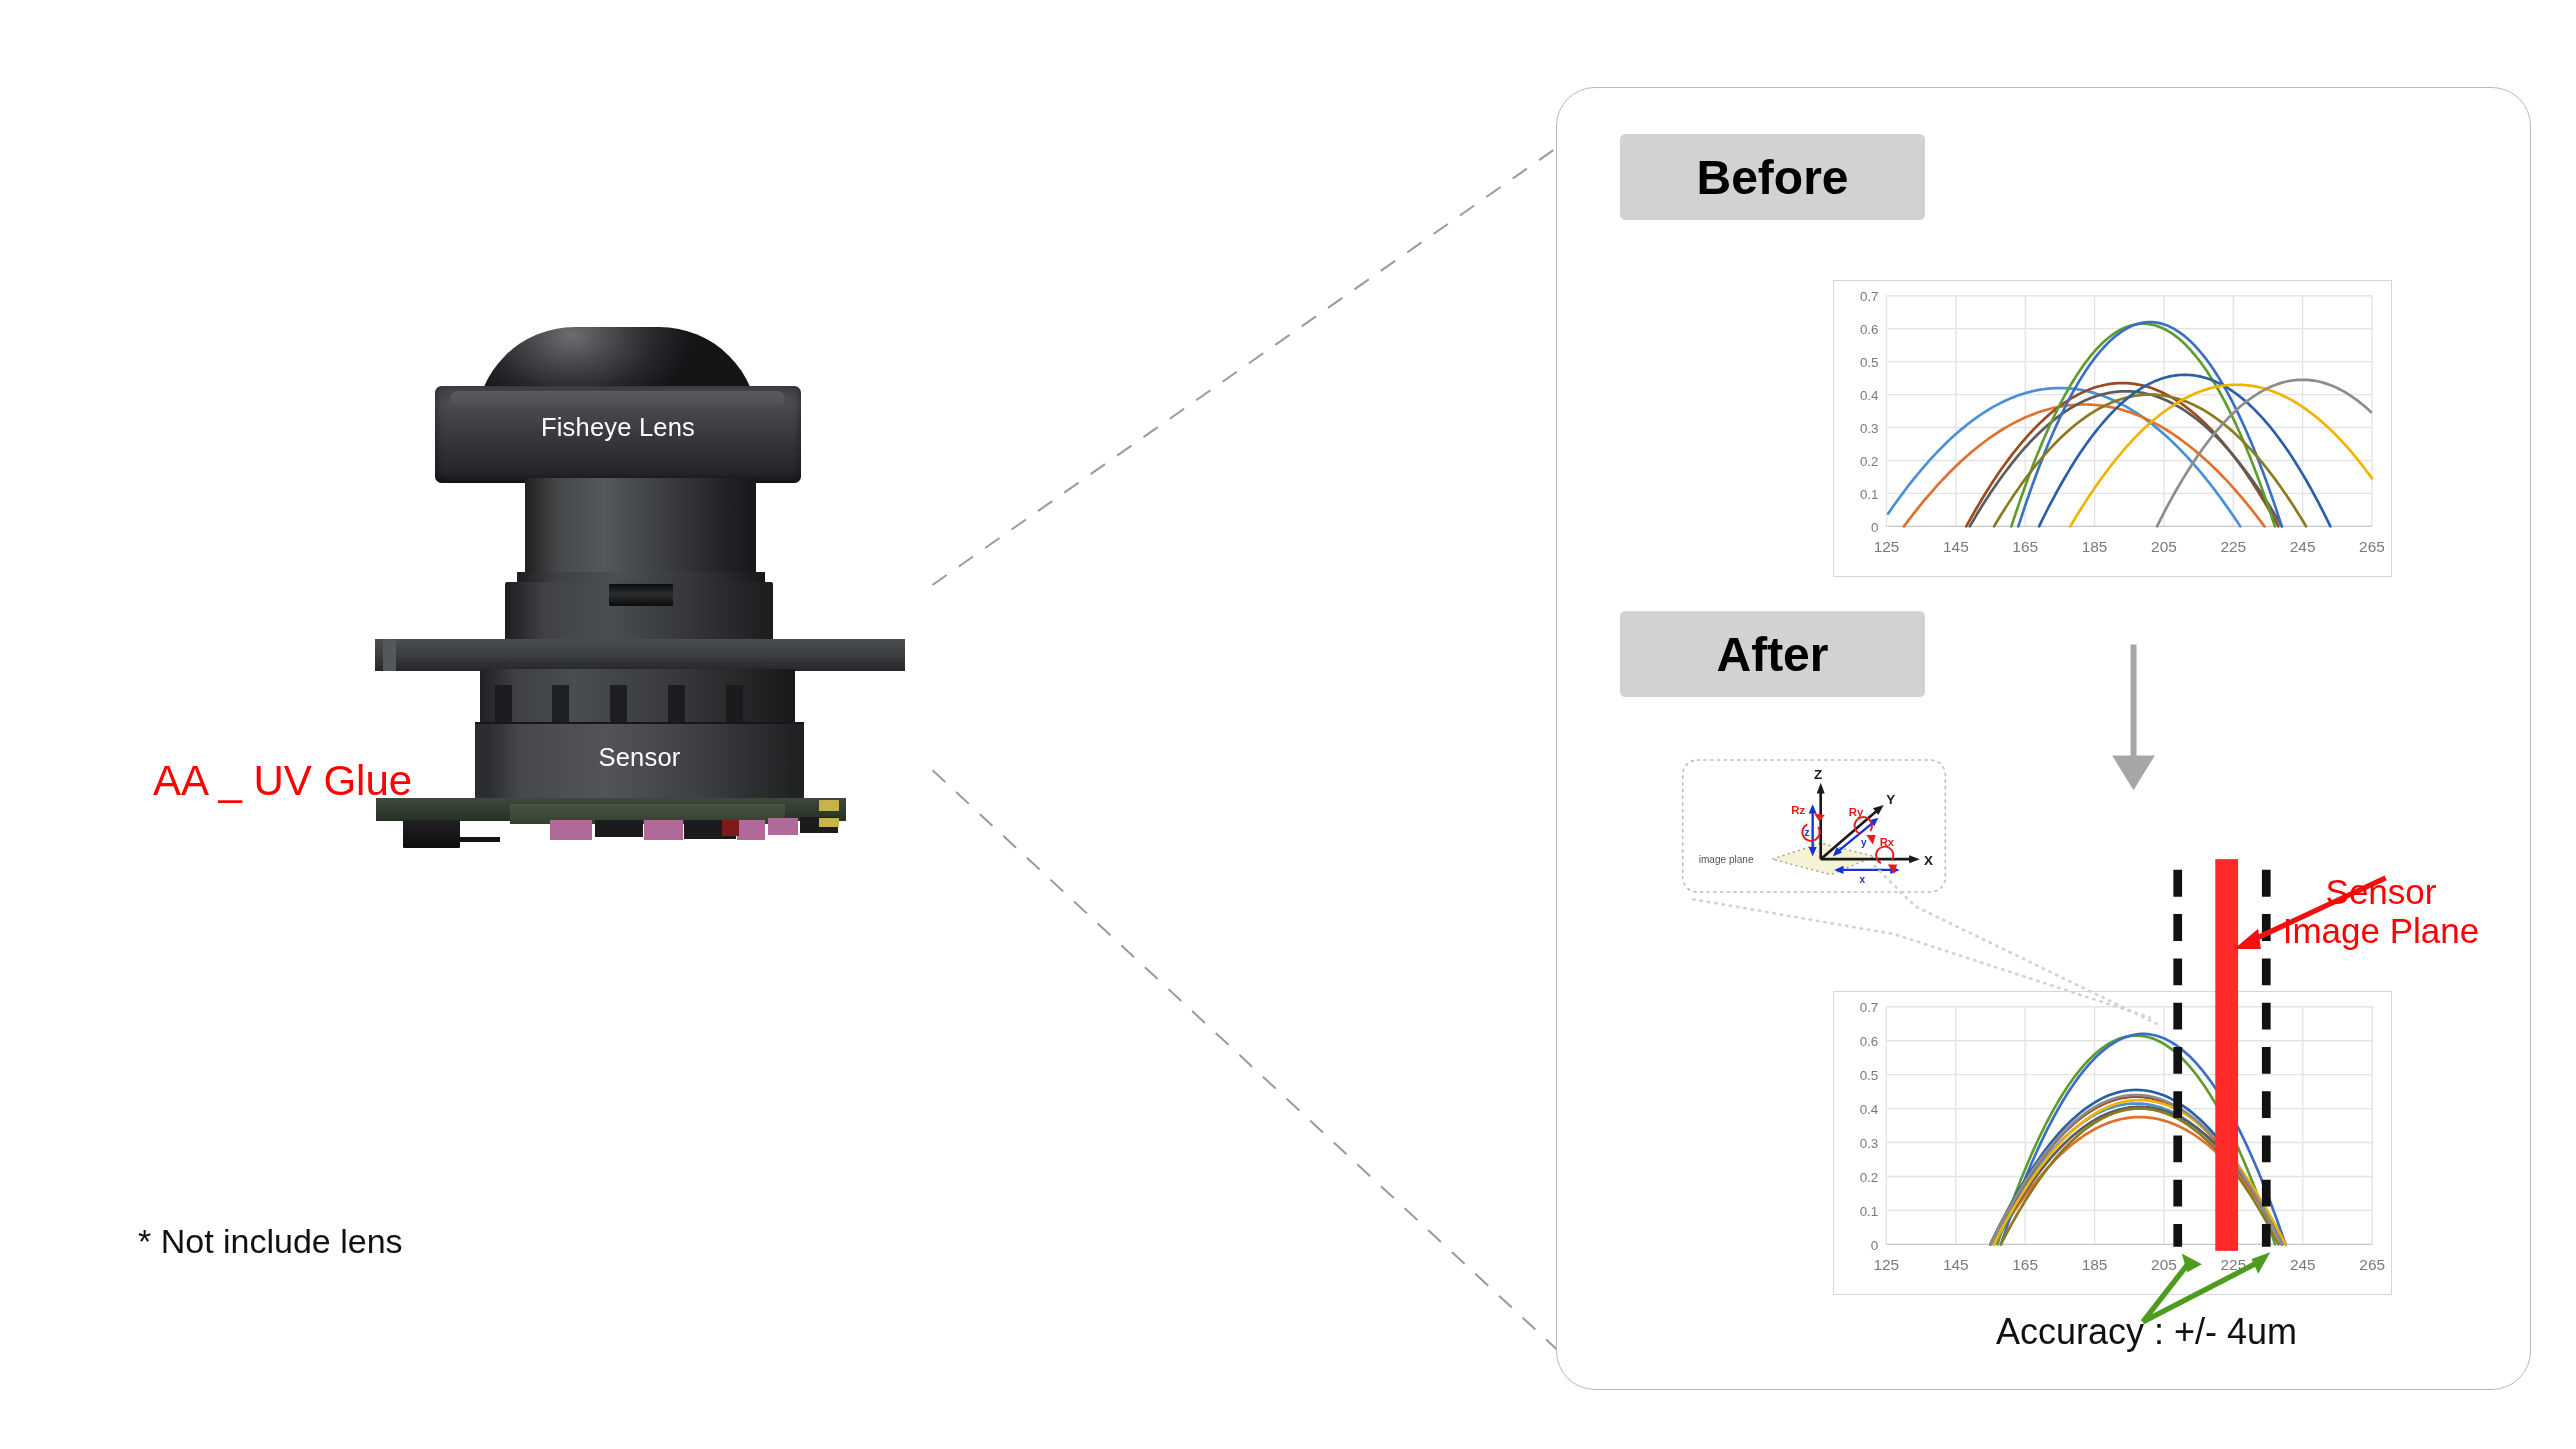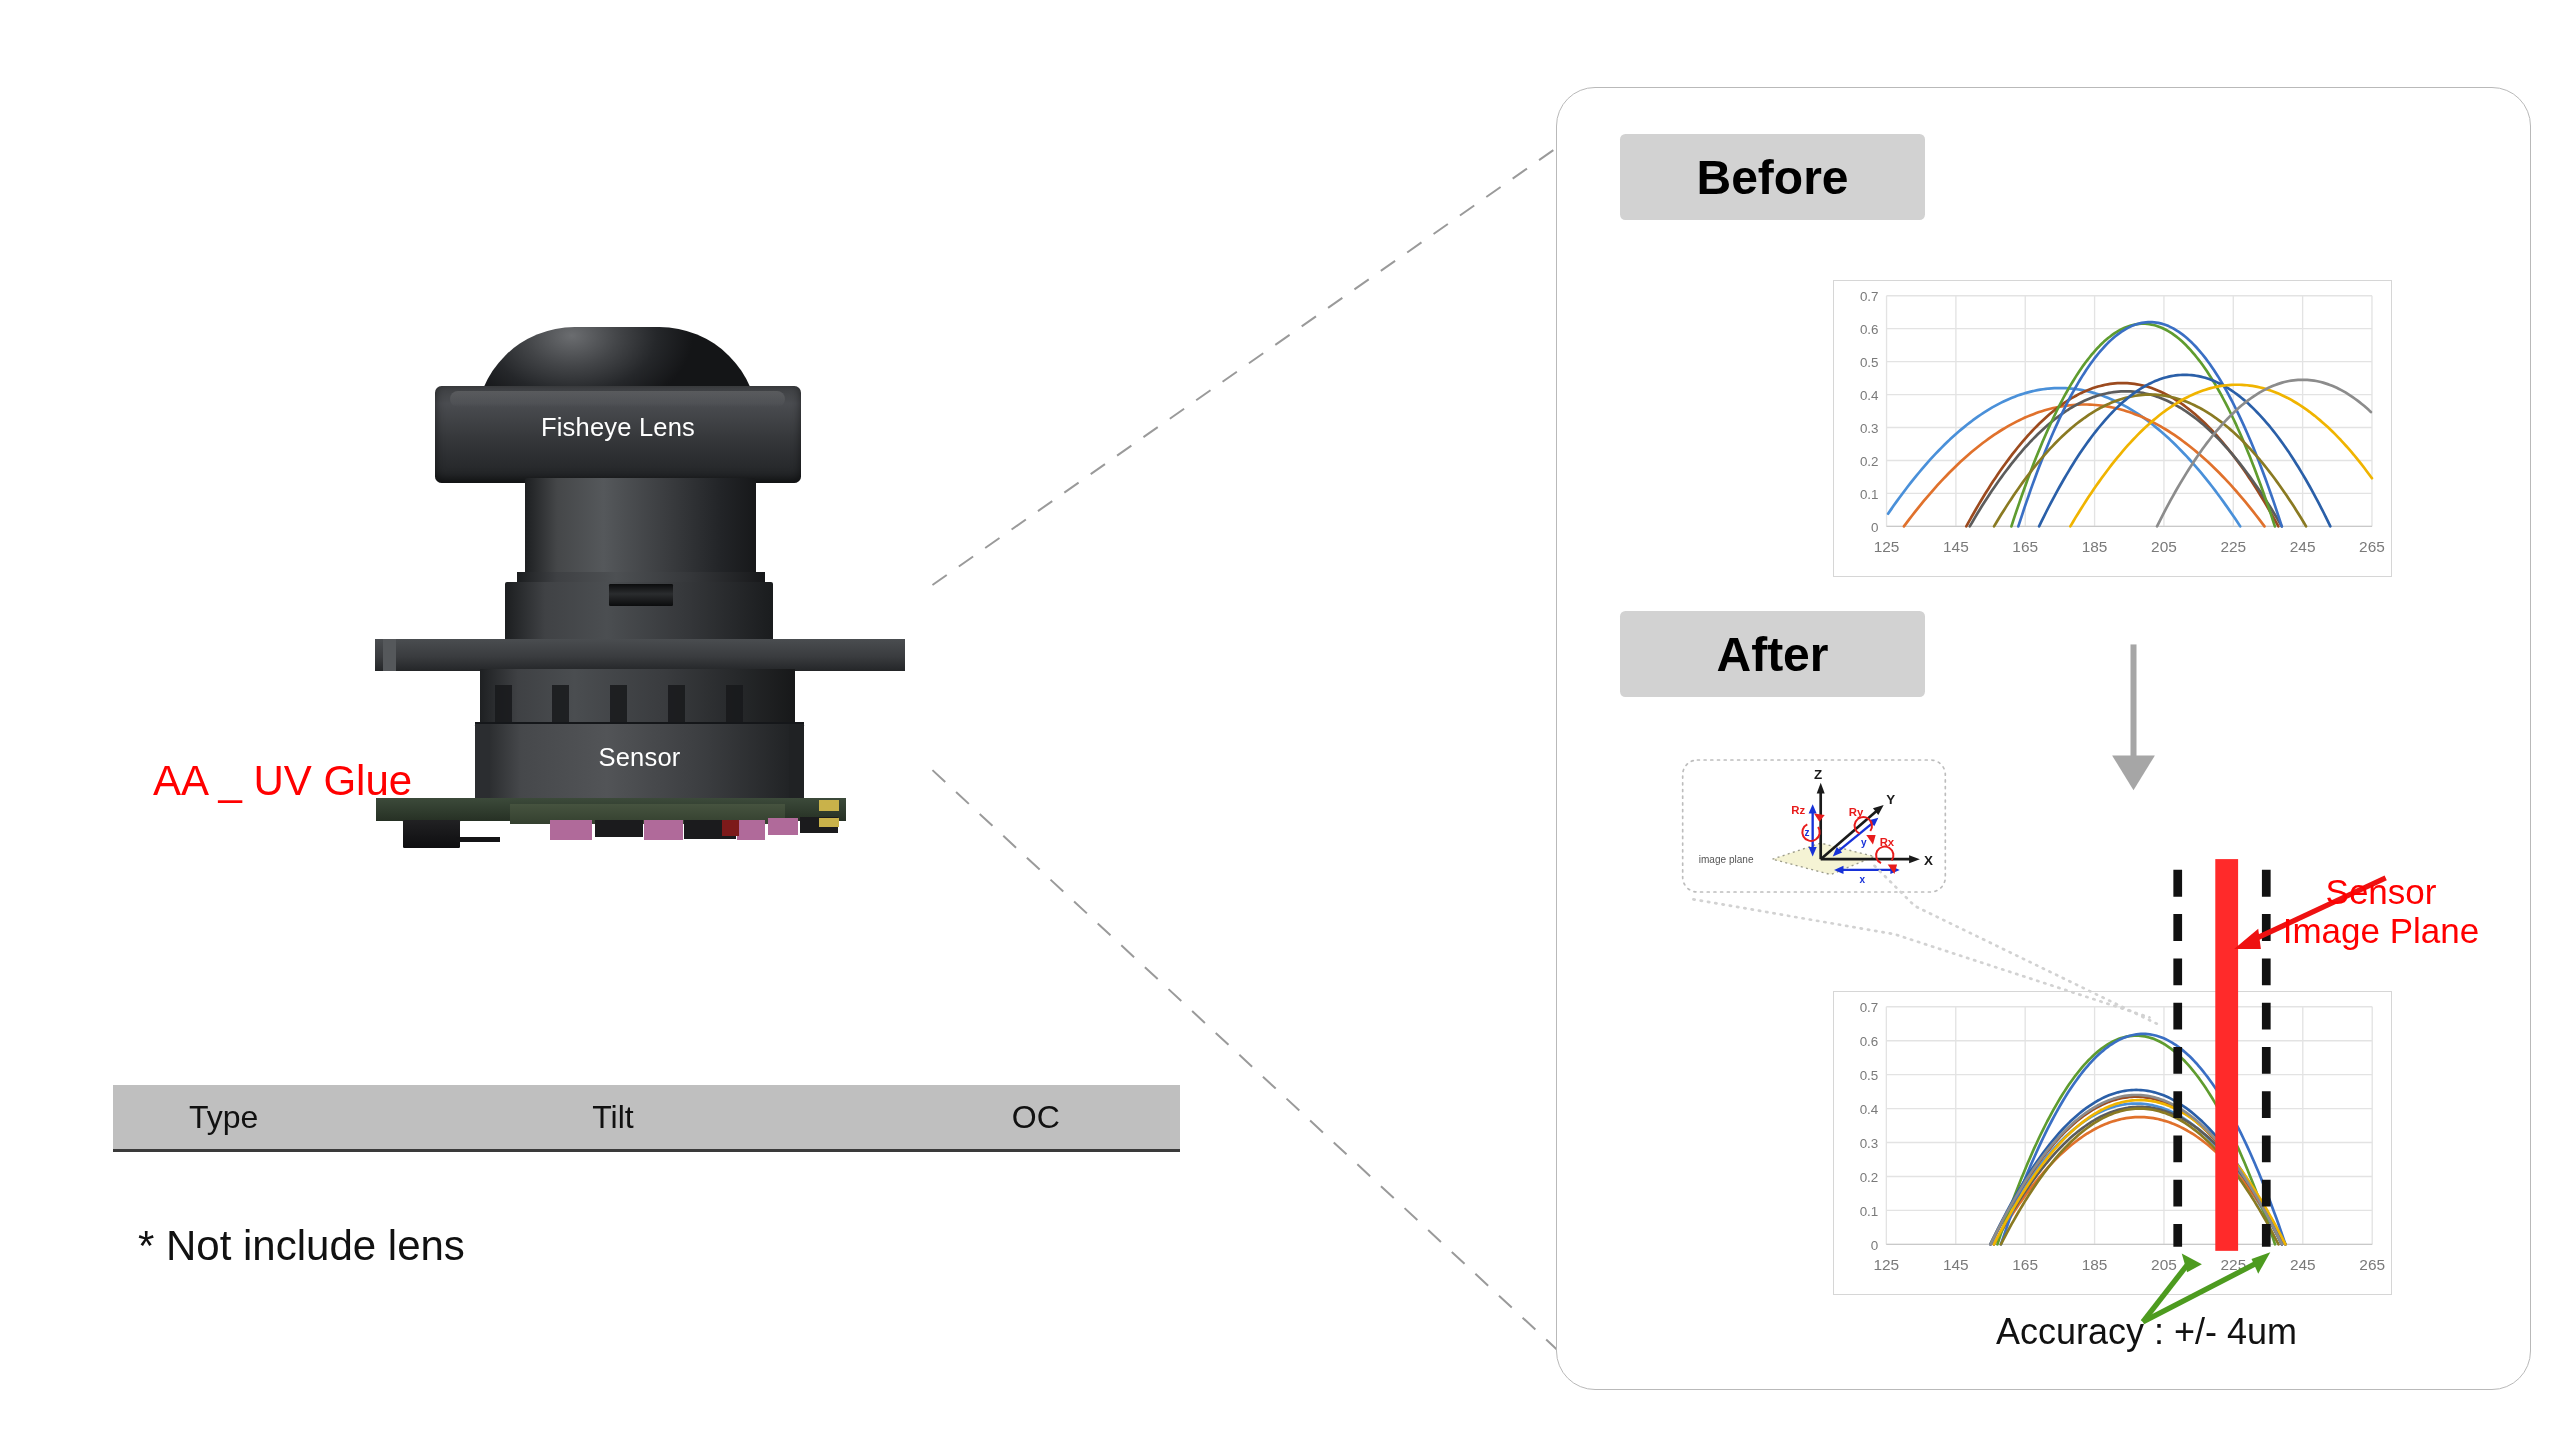--- a/index.html
+++ b/index.html
@@ -91,21 +91,21 @@
   #spec-table{left:113px;top:1085px;width:1067px;border-collapse:collapse;}
   #spec-table td,#spec-table th{padding:0;}
   .tbl-head-row td{
     background:#bfbfbf;height:64px;font-size:32px;font-weight:400;
     text-align:center;border-bottom:3.4px solid #3a3a3a;
   }
   .tbl-body-row td{
     background:#ffffff;height:66px;font-size:32px;text-align:center;
     border:0.7px solid #c9c9c9;border-top:none;
   }
-  #table-note{left:138px;top:1222px;font-size:42px;white-space:nowrap;}
+  #table-note{left:138px;top:1222px;font-size:34px;white-space:nowrap;}
 
   
   #connector-lines{left:0;top:0;width:2576px;height:1449px;pointer-events:none;}
 
   
   #detail-card{
     left:1556px;top:87px;width:973px;height:1301px;
     border:1.3px solid #b9b9b9;border-radius:39px;background:#ffffff;
   }
   .stage-badge{
@@ -183,25 +183,20 @@
   <div class="pcb-comp" style="left:470px;top:478px;width:20px;height:10.7px;background:#c9b24a;"></div>
   <div class="pcb-comp" style="left:470px;top:496px;width:20px;height:9.4px;background:#c9b24a;"></div>
   <div class="pcb-comp connector"></div>
   <div class="pcb-comp connector-pin"></div>
 </div>
 
 <div class="abs" id="aa-uv-glue">AA _ UV Glue</div>
 
 <table class="abs" id="spec-table">
   <tbody>
-      <tr class="tbl-head-row">
-    <td style="width:221px;">Type</td>
-    <td style="width:557px;">Tilt</td>
-    <td style="width:288px;">OC</td>
-  </tr>
 </tbody>
   </table>
 <div class="abs" id="table-note">* Not include lens</div>
 
 <svg class="abs" id="connector-lines" viewBox="0 0 3840 2160" width="2576" height="1449">
   <line x1="1390" y1="872" x2="2318" y2="222" stroke="#9a9a9a" stroke-width="3" stroke-dasharray="26 22"></line>
   <line x1="1390" y1="1148" x2="2332" y2="2022" stroke="#9a9a9a" stroke-width="3" stroke-dasharray="26 22"></line>
 </svg>
 
 <div class="abs" id="detail-card"></div>

